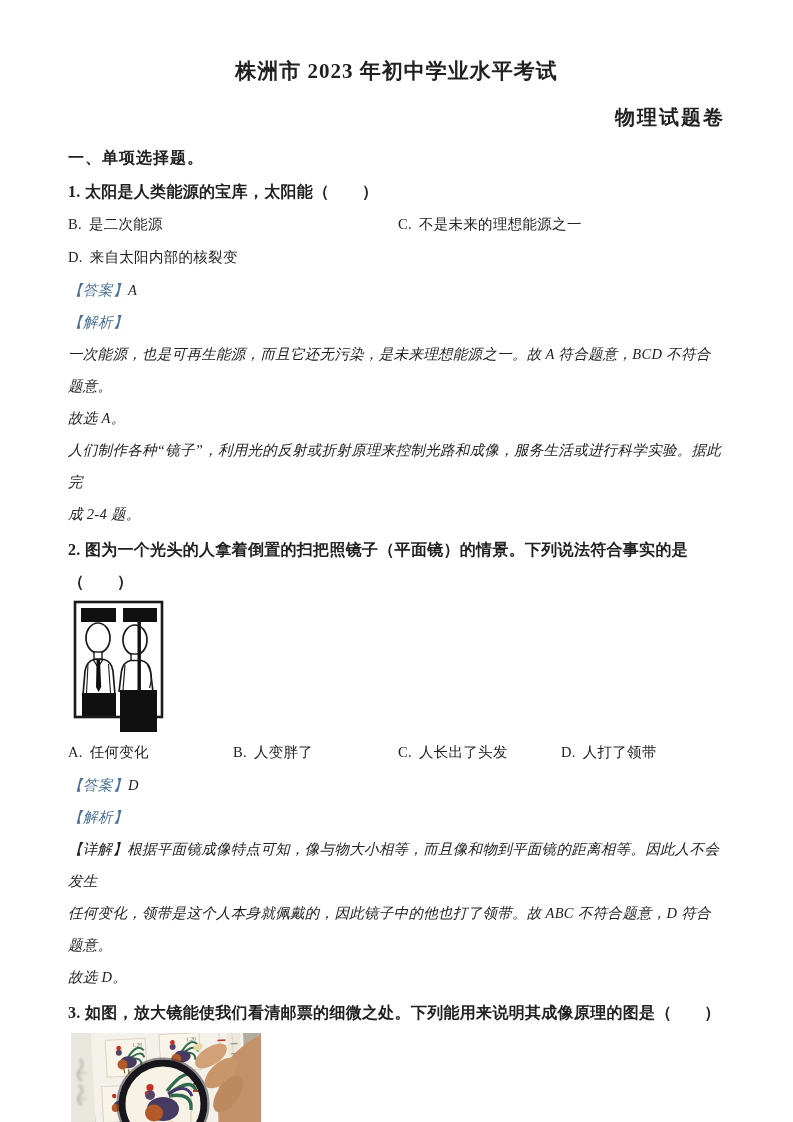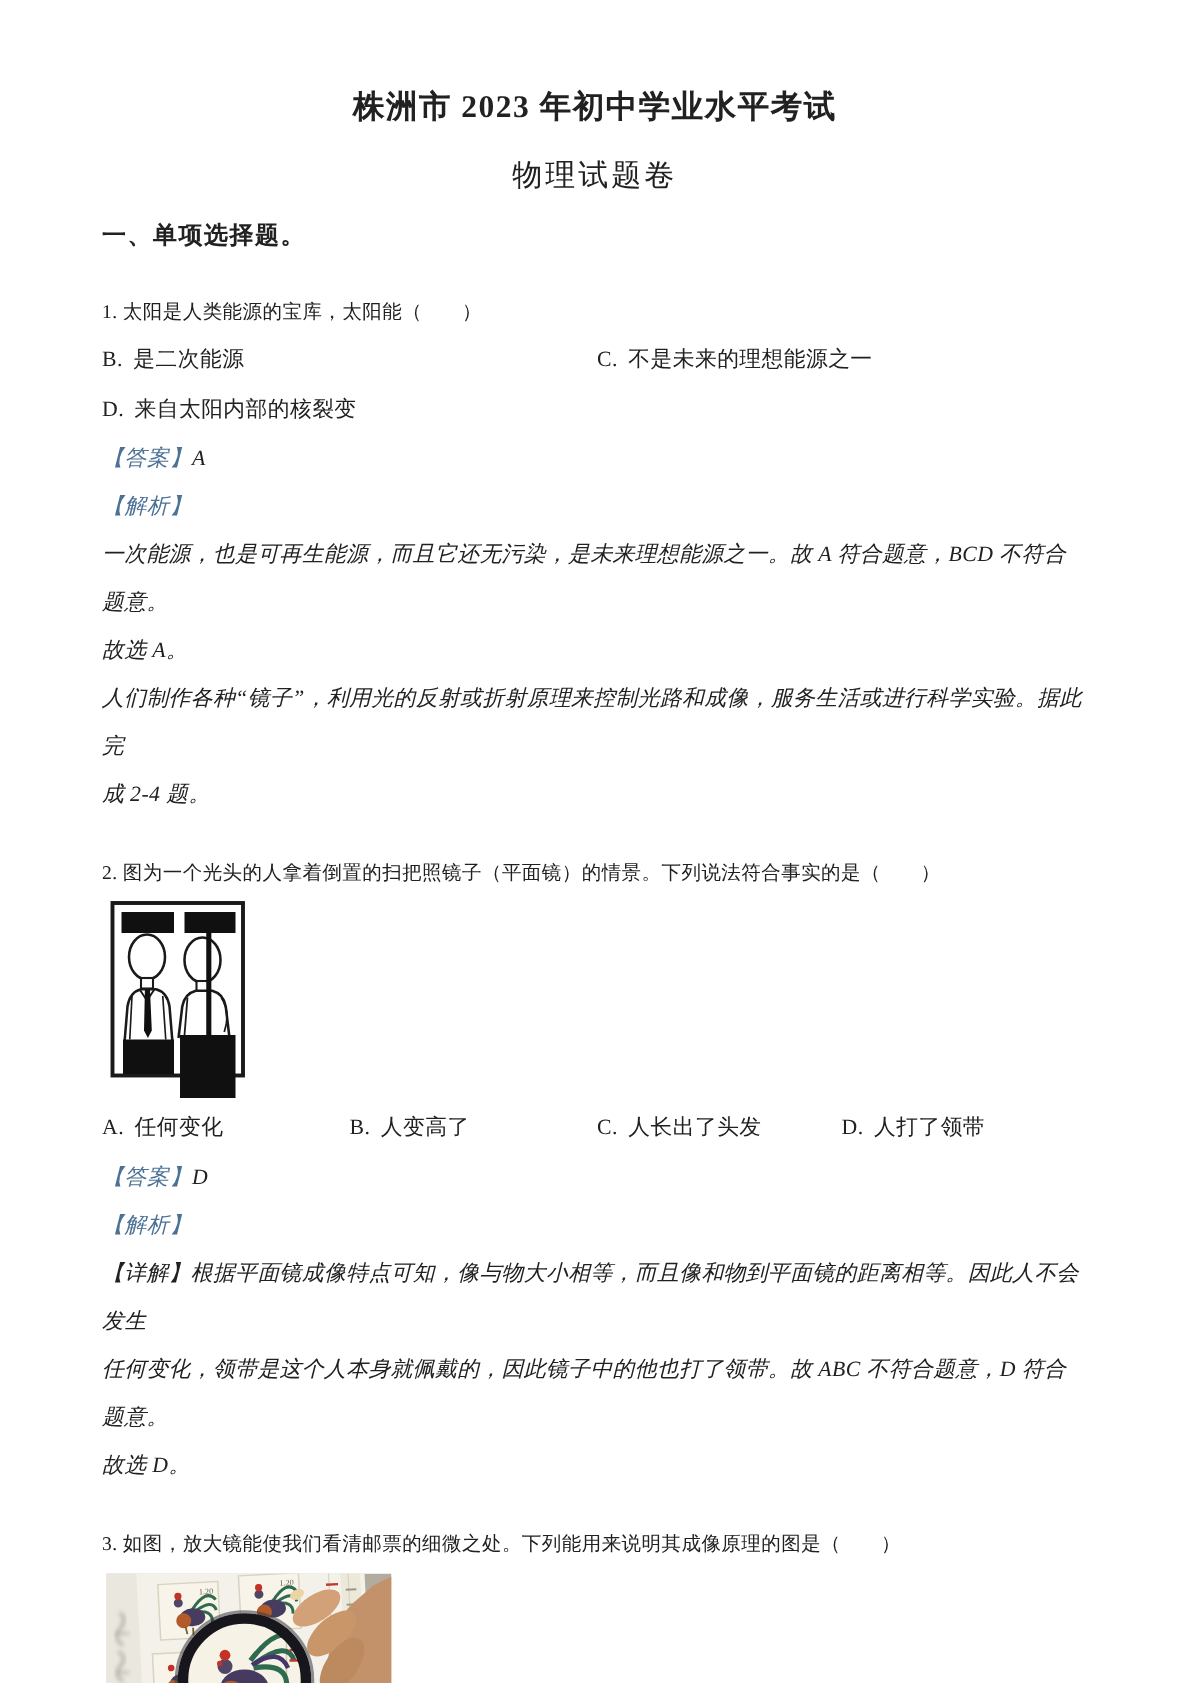--- a/index.html
+++ b/index.html
@@ -6,24 +6,24 @@
   .page{
     position:relative;
     width:793px;height:1122px;
     background:#ffffff;
     font-family:"Liberation Serif","DejaVu Serif",serif;
     color:#212121;
     overflow:hidden;
   }
   .content{padding:56px 68px 0 68px;}
   .title1{margin:0;font-size:21px;font-weight:bold;text-align:center;line-height:30px;letter-spacing:1px;}
-  .title2{margin:16px 0 0 0;font-size:20px;font-weight:normal;text-align:center;line-height:30px;letter-spacing:2px;}
+  .title2{margin:16px 0 0 0;font-size:20px;font-weight:bold;text-align:right;line-height:30px;letter-spacing:2px;}
   .section-head{margin-top:12px;font-size:16px;font-weight:bold;line-height:28px;font-family:Liberation Serif, serif;letter-spacing:1px;}
   .line{font-size:14.5px;line-height:32px;letter-spacing:0.3px;font-style:italic;}
-  .q-stem{font-size:13px;line-height:32px;letter-spacing:0.3px;margin-top:20px;}
+  .q-stem{font-size:16px;line-height:32px;letter-spacing:0.3px;margin-top:4px;font-weight:bold;}
   .opt-grid-2col{display:grid;grid-template-columns:330px 1fr;}
   .opt-grid-4col{display:grid;grid-template-columns:165px 165px 163px 1fr;}
   .opt{font-size:14.5px;line-height:33px;letter-spacing:0.3px;}
   .opt .opt-label{margin-right:7px;}
   .marker{letter-spacing:0.5px;}
   .fig-wrap{margin:2px 0 2px 5px;line-height:0;}
   .photo-wrap{margin:4px 0 0 3px;line-height:0;}
   svg text{font-family:"Liberation Serif","DejaVu Serif",serif;}
 </style>
 </head>
@@ -91,21 +91,21 @@
           <rect x="64.5" y="22" width="3.4" height="96" fill="#101010"></rect>
           <rect x="47" y="90" width="37" height="42" fill="#101010"></rect>
         </svg>
       </div>
 
       <div class="opt-grid-4col">
         <div class="opt">
           <span class="opt-label">A.</span><span>任何变化</span>
         </div>
         <div class="opt">
-          <span class="opt-label">B.</span><span>人变高了</span>
+          <span class="opt-label">B.</span><span>人变胖了</span>
         </div>
         <div class="opt">
           <span class="opt-label">C.</span><span>人长出了头发</span>
         </div>
         <div class="opt">
           <span class="opt-label">D.</span><span>人打了领带</span>
         </div>
       </div>
       <div class="line">
         <span class="marker" style="color: rgb(75, 113, 150);">【答案】</span><span>D</span>

